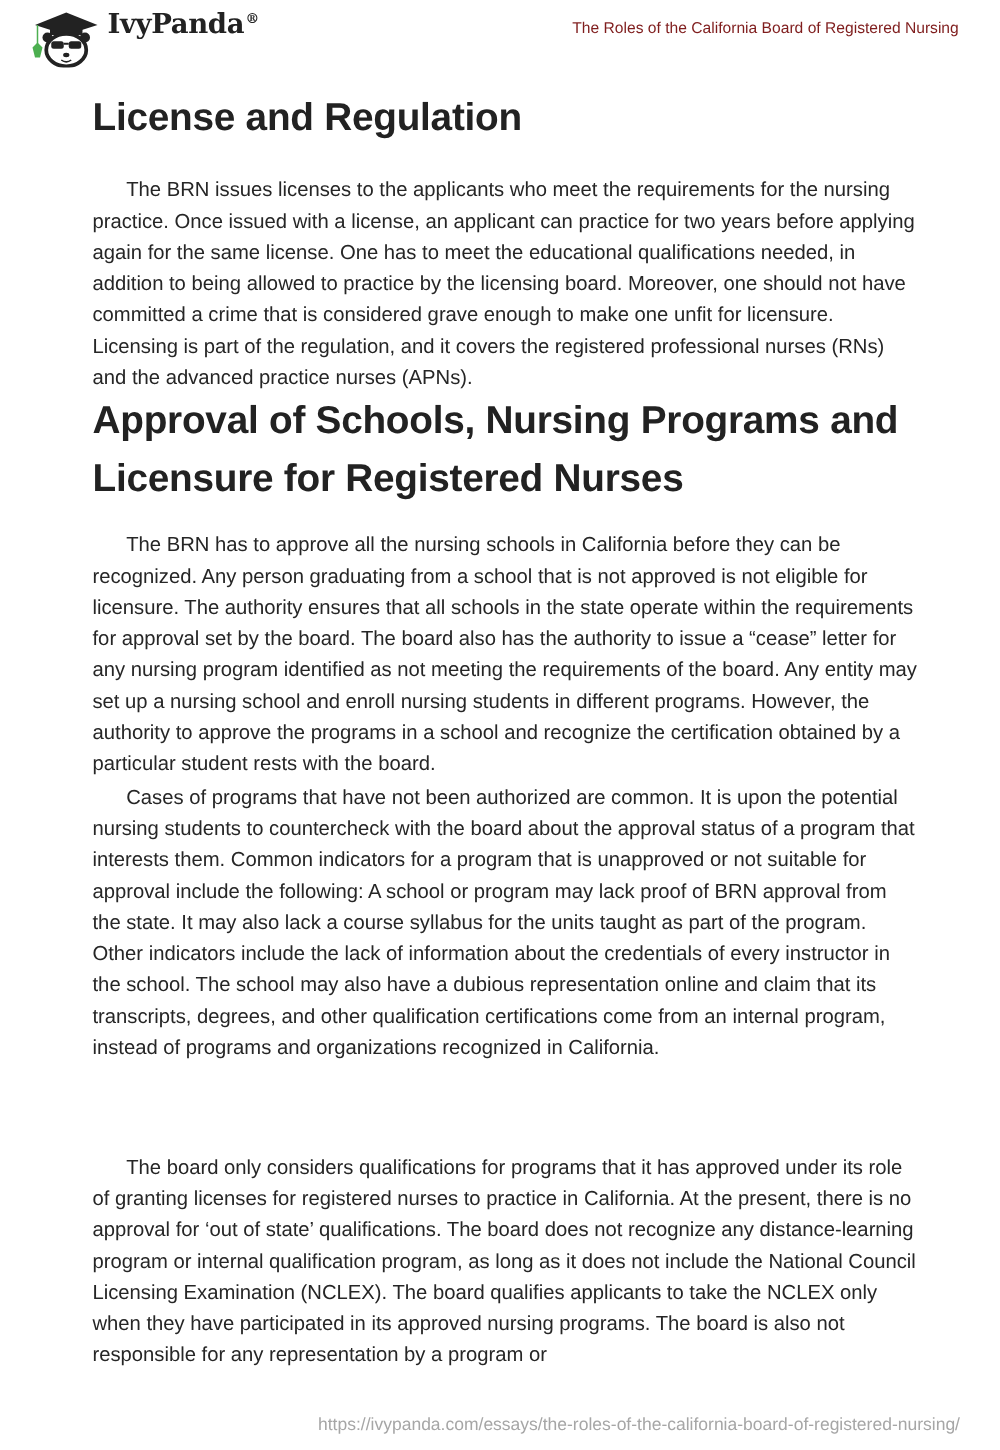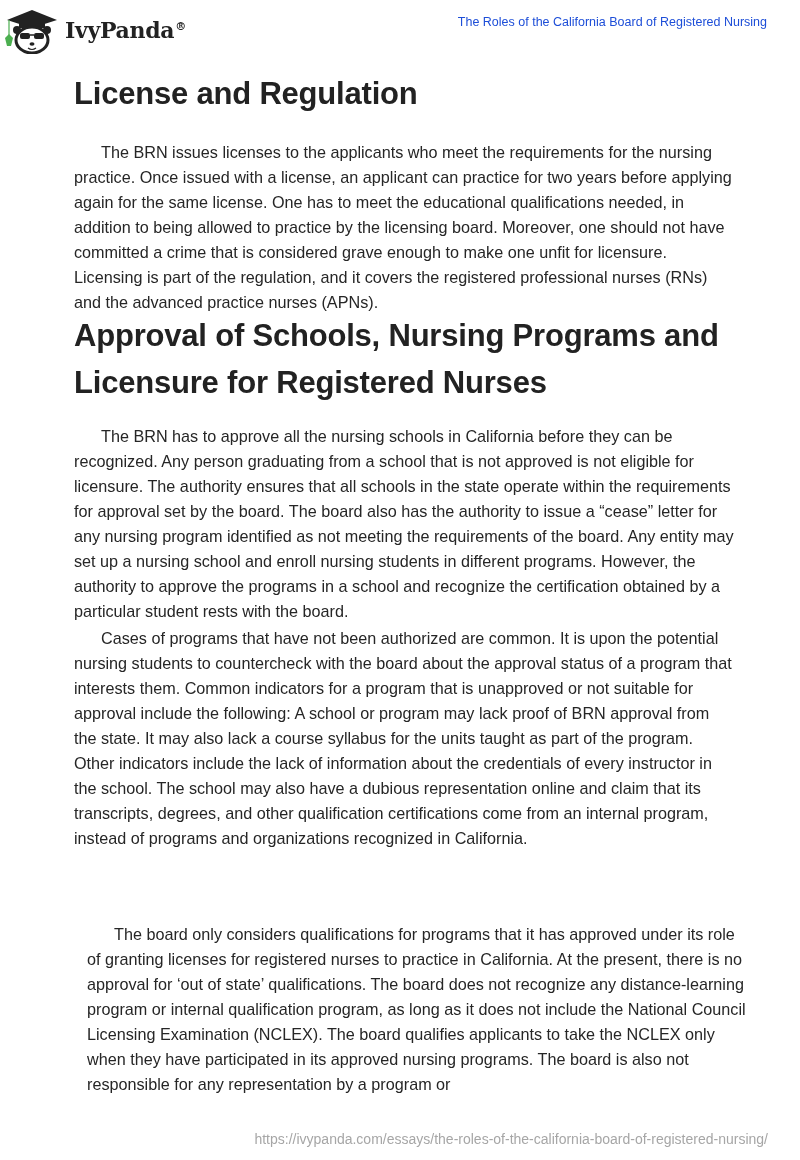--- a/index.html
+++ b/index.html
@@ -1,31 +1,31 @@
 <!DOCTYPE html>
 <html><head>
 <meta charset="utf-8">
 <style>
   html, body { margin: 0; padding: 0; background: #ffffff; }
   body { width: 800px; height: 1160px; position: relative; overflow: hidden; font-family: "Liberation Sans", sans-serif; color: #222222; }
   .header { position: absolute; left: 0; top: 0; width: 800px; height: 60px; }
-  .logo { position: absolute; left: 3px; top: 6px; display: flex; align-items: center; }
+  .logo { position: absolute; left: 24px; top: 6px; display: flex; }
   .logo-icon { width: 58px; height: 48px; }
   .logo-text { font-family: "DejaVu Serif", serif; font-weight: bold; font-size: 22px; color: #222; margin-left: 4px; letter-spacing: -0.3px; }
   .logo-text sup { font-size: 11px; vertical-align: super; margin-left: 1px; }
-  .doc-title { position: absolute; right: 33px; top: 15px; font-size: 12.5px; color: #1d4ed8; }
+  .doc-title { position: absolute; right: 33px; top: 15px; font-size: 12.5px; color: #7f1d1d; }
   .content { position: absolute; left: 74px; top: 70px; width: 660px; }
   h2 { font-size: 31px; font-weight: bold; color: #222222; margin: 0; line-height: 40px; letter-spacing: -0.2px; }
   .h-license { position: absolute; top: 4px; }
   .h-approval { position: absolute; top: 242px; line-height: 47px; }
   p { margin: 0; font-size: 16.2px; line-height: 25px; text-indent: 27px; color: #262626; position: absolute; width: 660px; }
   .p1 { top: 70px; }
   .p2 { top: 354px; }
   .p3 { top: 556px; }
-  .p4 { top: 852px; margin-left: 13px; }
+  .p4 { top: 852px; }
   .footer-url { position: absolute; right: 32px; top: 1131px; font-size: 14px; color: #a6a6a6; }
 </style>
 </head>
 <body>
 
 <div class="header">
   <div class="logo">
     <svg class="logo-icon" viewBox="0 0 58 48">
 
       <polygon points="4,14 29,4 54,14 29,22" fill="#222"></polygon>

